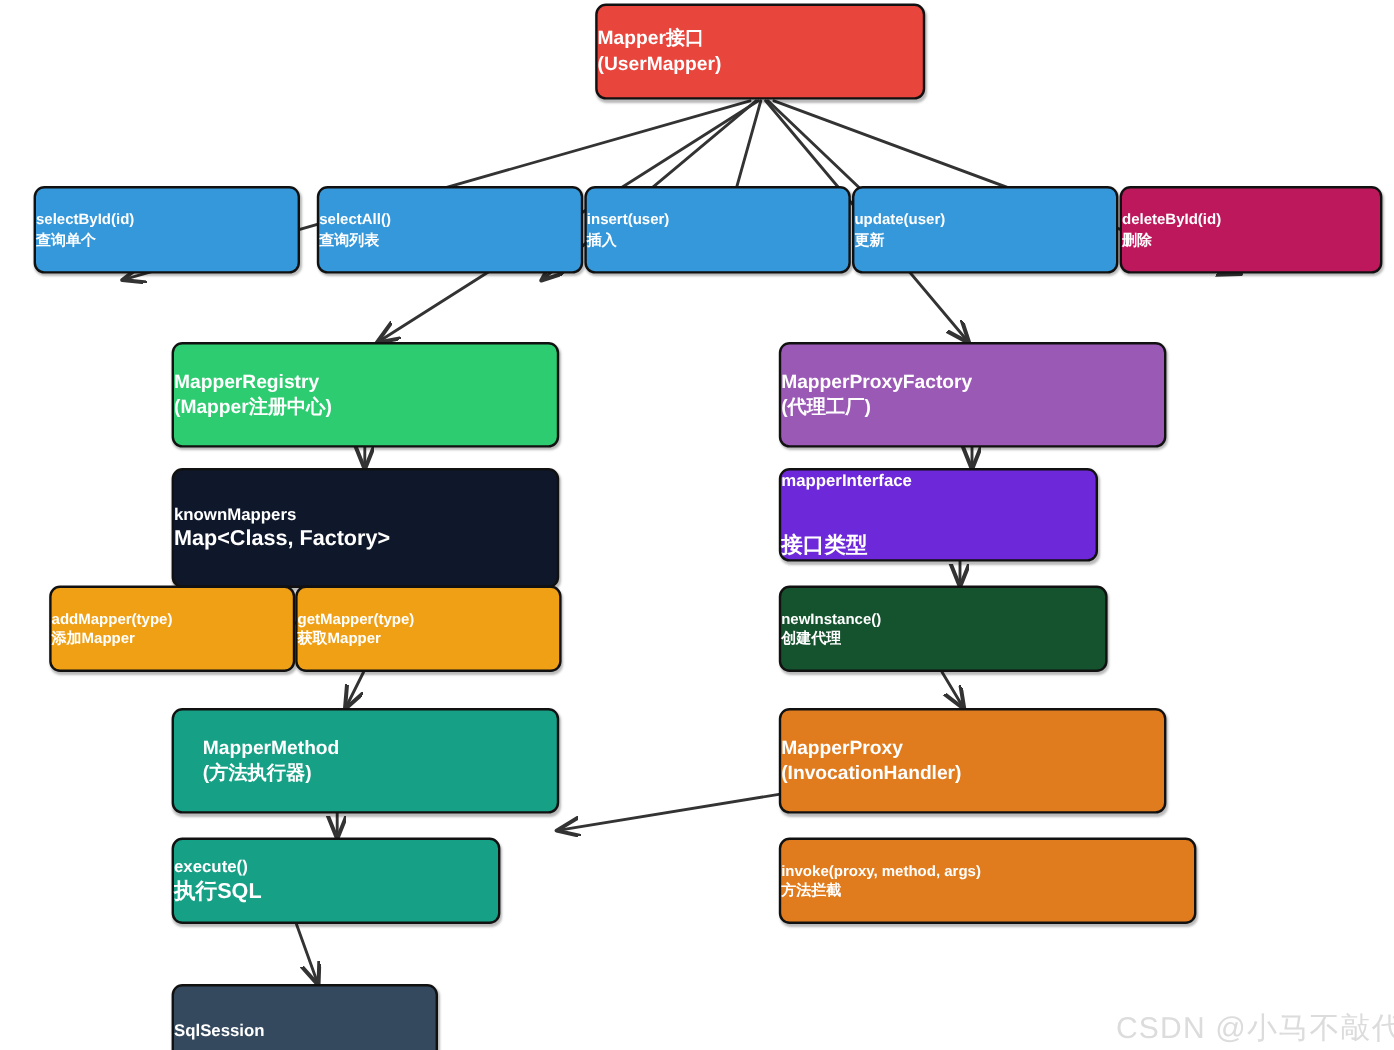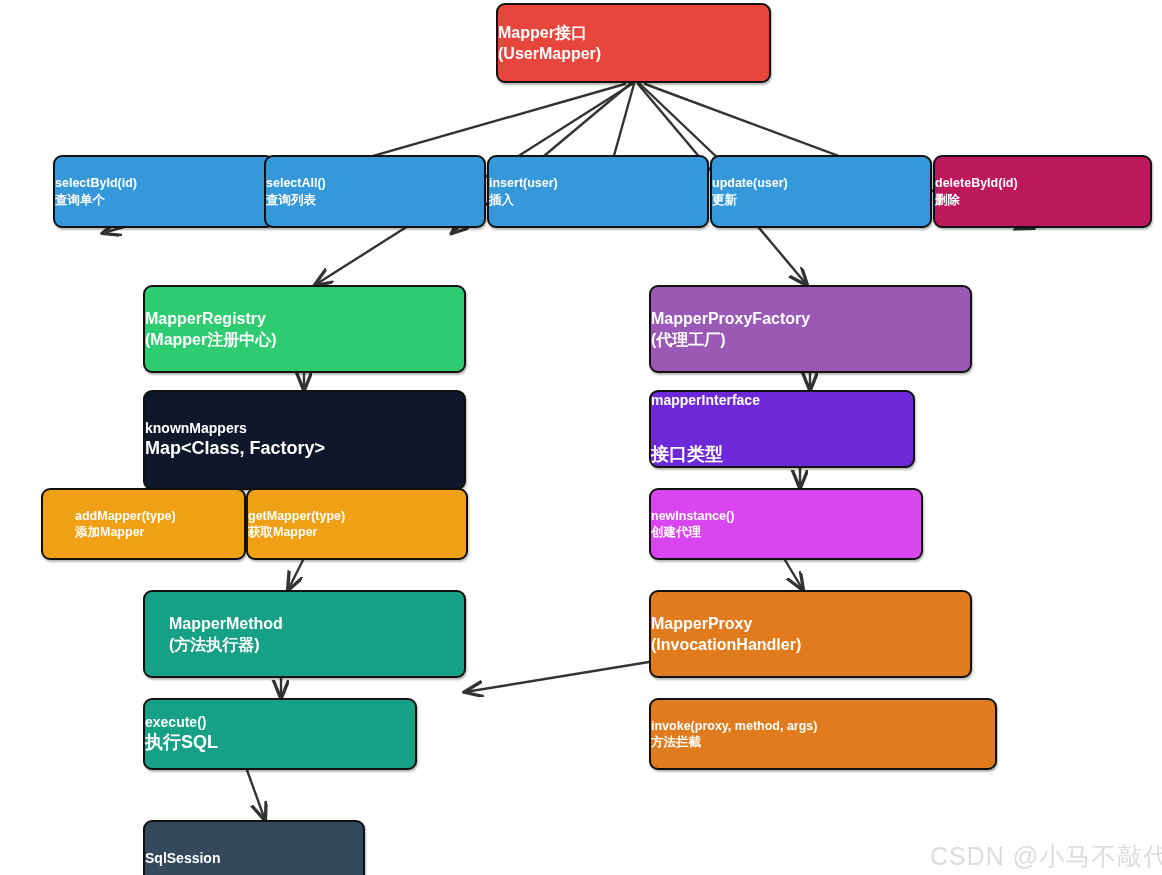--- a/index.html
+++ b/index.html
@@ -98,21 +98,21 @@
         <path d="M 785 560 L 803 590" fill="none" stroke="#333333" stroke-width="2.4" stroke-linecap="round" marker-end="url(#arrowFront)"></path>
         <path d="M 649 662 L 465 692" fill="none" stroke="#333333" stroke-width="2.4" stroke-linecap="round" marker-end="url(#arrowFront)"></path>
       </g>
   </svg>
 
   <div id="nodes-layer">
       <div class="node sz-lg" style="left: 496px; top: 3px; width: 275px; height: 80px; background: rgb(232, 69, 60);">
         <span class="l1">Mapper接口</span>
         <span class="l2">(UserMapper)</span>
       </div>
-      <div class="node sz-sm" style="left: 53px; top: 155px; width: 222px; height: 73px; background: rgb(52, 152, 219);">
+      <div class="node sz-sm" style="left: 28px; top: 155px; width: 222px; height: 73px; background: rgb(52, 152, 219);">
         <span class="l1">selectById(id)</span>
         <span class="l2">查询单个</span>
       </div>
       <div class="node sz-sm" style="left: 264px; top: 155px; width: 222px; height: 73px; background: rgb(52, 152, 219);">
         <span class="l1">selectAll()</span>
         <span class="l2">查询列表</span>
       </div>
       <div class="node sz-sm" style="left: 487px; top: 155px; width: 222px; height: 73px; background: rgb(52, 152, 219);">
         <span class="l1">insert(user)</span>
         <span class="l2">插入</span>
@@ -126,21 +126,21 @@
         <span class="l2">删除</span>
       </div>
       <div class="node sz-lg" style="left: 143px; top: 285px; width: 323px; height: 88px; background: rgb(46, 204, 113);">
         <span class="l1">MapperRegistry</span>
         <span class="l2">(Mapper注册中心)</span>
       </div>
       <div class="node sz-md" style="left: 143px; top: 390px; width: 323px; height: 100px; background: #0f172a;">
         <span class="l1">knownMappers</span>
         <span class="l2">Map&lt;Class, Factory&gt;</span>
       </div>
-      <div class="node sz-sm" style="left: 41px; top: 488px; width: 205px; height: 72px; background: rgb(240, 160, 21); padding-left: 32px;">
+      <div class="node sz-sm" style="left: 41px; top: 488px; width: 205px; height: 72px; background: rgb(240, 160, 21);">
         <span class="l1">addMapper(type)</span>
         <span class="l2">添加Mapper</span>
       </div>
       <div class="node sz-sm" style="left: 246px; top: 488px; width: 222px; height: 72px; background: rgb(240, 160, 21);">
         <span class="l1">getMapper(type)</span>
         <span class="l2">获取Mapper</span>
       </div>
       <div class="node sz-lg" style="left: 143px; top: 590px; width: 323px; height: 88px; background: rgb(22, 160, 133); padding-left: 24px;">
         <span class="l1">MapperMethod</span>
         <span class="l2">(方法执行器)</span>
@@ -153,21 +153,21 @@
         <span class="l1">SqlSession</span>
       </div>
       <div class="node sz-lg" style="left: 649px; top: 285px; width: 323px; height: 88px; background: rgb(155, 89, 182);">
         <span class="l1">MapperProxyFactory</span>
         <span class="l2">(代理工厂)</span>
       </div>
       <div class="node sz-md" style="left: 649px; top: 390px; width: 266px; height: 78px; background: #6d28d9; gap: 34px;">
         <span class="l1">mapperInterface</span>
         <span class="l2">接口类型</span>
       </div>
-      <div class="node sz-sm" style="left: 649px; top: 488px; width: 274px; height: 72px; background: #d946ef;">
+      <div class="node sz-sm" style="left: 649px; top: 488px; width: 274px; height: 72px; background: #14532d;">
         <span class="l1">newInstance()</span>
         <span class="l2">创建代理</span>
       </div>
       <div class="node sz-lg" style="left: 649px; top: 590px; width: 323px; height: 88px; background: rgb(224, 124, 30);">
         <span class="l1">MapperProxy</span>
         <span class="l2">(InvocationHandler)</span>
       </div>
       <div class="node sz-sm" style="left: 649px; top: 698px; width: 348px; height: 72px; background: rgb(224, 124, 30);">
         <span class="l1">invoke(proxy, method, args)</span>
         <span class="l2">方法拦截</span>

